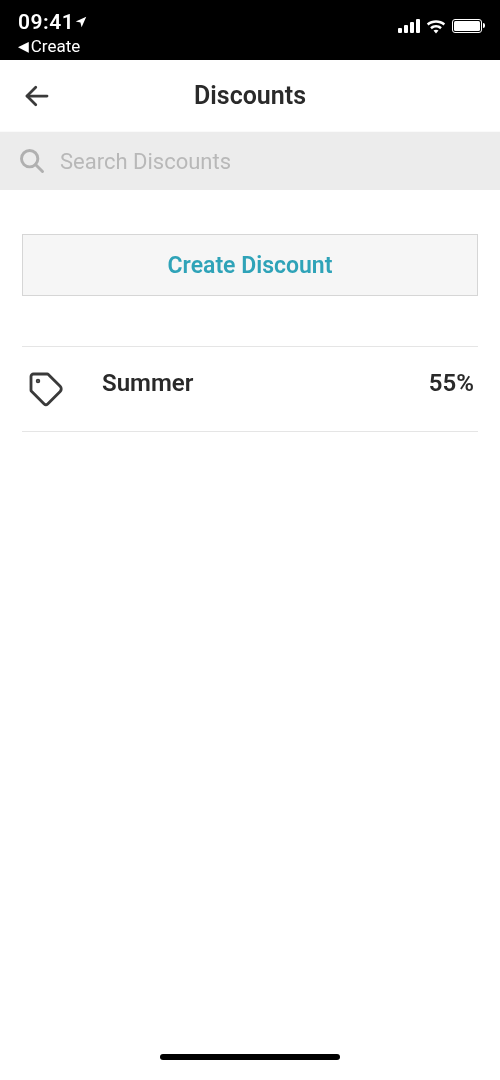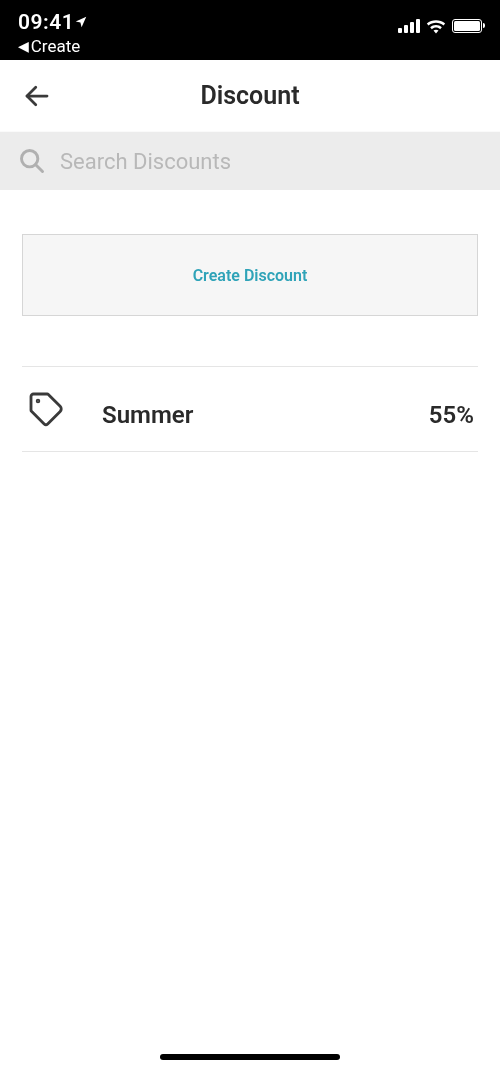--- a/index.html
+++ b/index.html
@@ -144,34 +144,34 @@
       outline: none;
     }
     .search-input::placeholder {
       color: #b8b8b8;
     }
     .content-pad {
       padding: 44px 22px 0 22px;
     }
     .create-button {
       width: 100%;
-      height: 82px;
+      height: 62px;
       background: #f6f6f6;
       border: 1.5px solid #d6d6d6;
-      font-size: 16px;
+      font-size: 23px;
       font-weight: 600;
       color: #2fa3b8;
       cursor: pointer;
     }
     .list-section {
       margin-top: 50px;
     }
     .list-row {
       display: flex;
-      align-items: flex-end;
+      align-items: flex-start;
       padding: 22px 4px;
       border-top: 1px solid #e5e5e5;
       border-bottom: 1px solid #e5e5e5;
       gap: 36px;
     }
     .tag-icon {
       width: 40px;
       height: 40px;
       flex-shrink: 0;
     }
@@ -229,21 +229,21 @@
   </div>
 </div>
 
 <div class="header">
   <div class="back-arrow">
     <svg width="30" height="30" viewBox="0 0 24 24" fill="none" stroke="#3a3a3a" stroke-width="2.2" stroke-linecap="round" stroke-linejoin="round">
       <line x1="20" y1="12" x2="4" y2="12"></line>
       <polyline points="11 5 4 12 11 19"></polyline>
     </svg>
   </div>
-  <div class="header-title">Discount</div>
+  <div class="header-title">Discounts</div>
 </div>
 
 <div class="search-bar">
   <svg class="search-icon" viewBox="0 0 24 24" fill="none" stroke="#b0b0b0" stroke-width="2.5" stroke-linecap="round">
     <circle cx="10" cy="10" r="7"></circle>
     <line x1="21" y1="21" x2="15" y2="15"></line>
   </svg>
   <input class="search-input" type="text" placeholder="Search Discounts" style="">
 </div>
 

